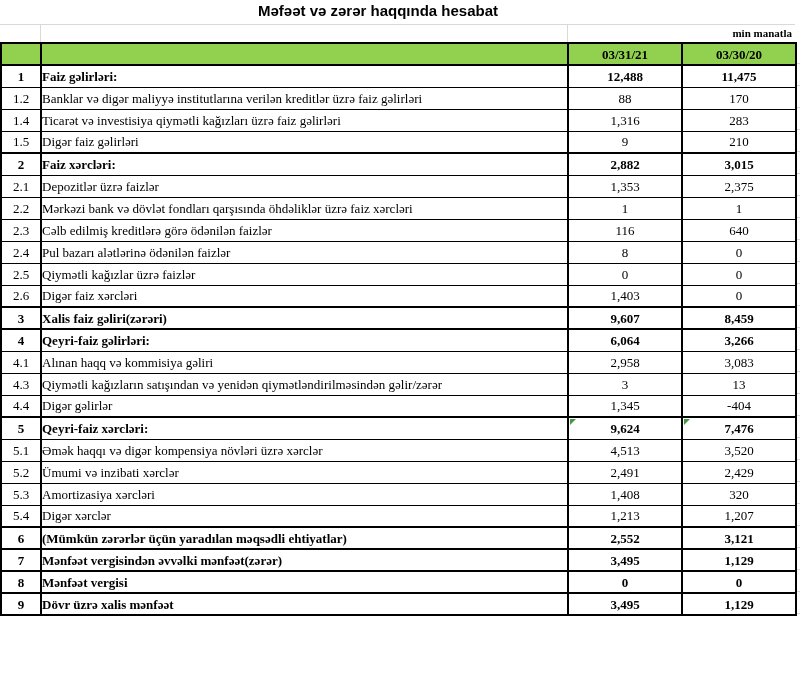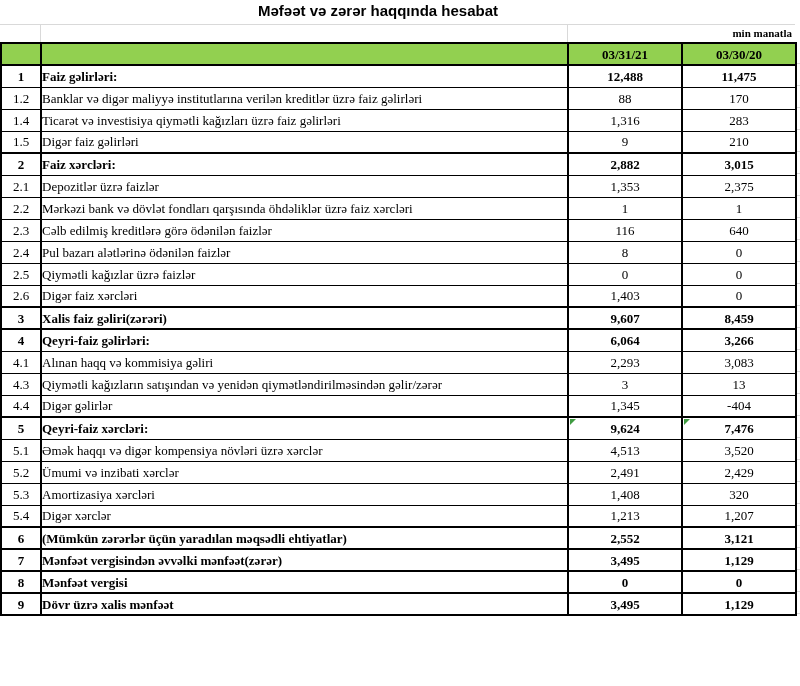--- a/index.html
+++ b/index.html
@@ -203,21 +203,21 @@
     </tr>
         <tr class="section">
       <td class="c-num">4</td>
       <td class="c-desc">Qeyri-faiz gəlirləri:</td>
       <td class="c-val"><span class="val">6,064</span></td>
       <td class="c-val"><span class="val">3,266</span></td>
     </tr>
         <tr>
       <td class="c-num">4.1</td>
       <td class="c-desc">Alınan haqq və kommisiya gəliri</td>
-      <td class="c-val"><span class="val">2,293</span></td>
+      <td class="c-val"><span class="val">2,958</span></td>
       <td class="c-val"><span class="val">3,083</span></td>
     </tr>
         <tr>
       <td class="c-num">4.3</td>
       <td class="c-desc">Qiymətli kağızların satışından və yenidən qiymətləndirilməsindən gəlir/zərər</td>
       <td class="c-val"><span class="val">3</span></td>
       <td class="c-val"><span class="val">13</span></td>
     </tr>
         <tr>
       <td class="c-num">4.4</td>

